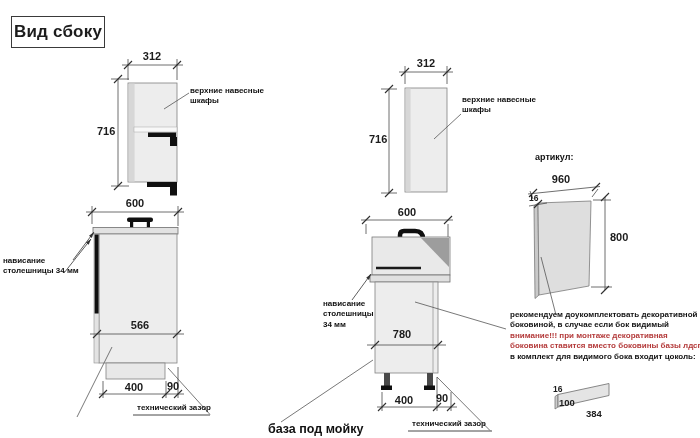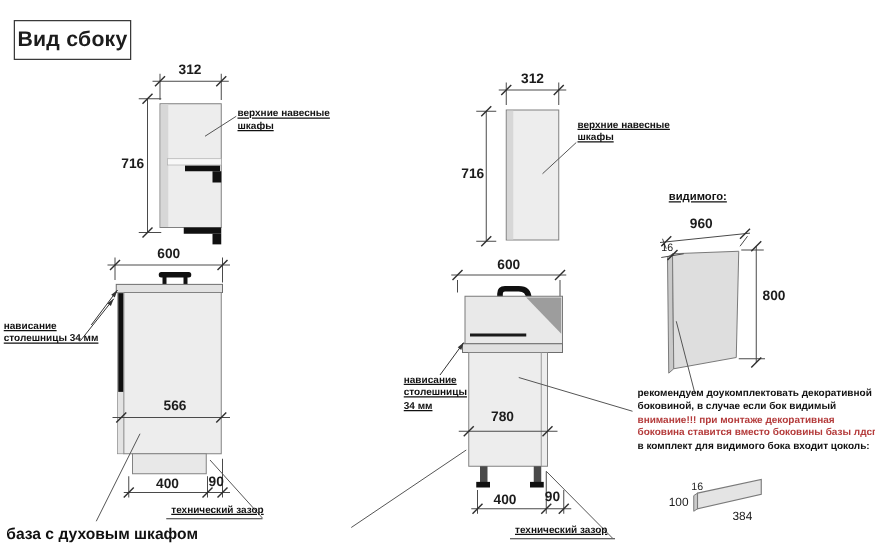--- a/index.html
+++ b/index.html
@@ -9,23 +9,23 @@
   }
   .canvas svg{position:absolute;left:0;top:0;}
   .abs{position:absolute;}
   .titlebox{
     left:11px;top:16px;width:92px;height:30px;border:1.6px solid #3a3a3a;
     display:flex;align-items:center;justify-content:center;
     font-size:17px;font-weight:bold;letter-spacing:.2px;background:#fff;
   }
   .dim{font-size:11px;font-weight:bold;color:#1c1c1c;white-space:nowrap;}
   .ctr{transform:translateX(-50%);}
-  .lbl{font-size:8px;font-weight:bold;line-height:1.3;color:#111;text-decoration:underline;}
+  .lbl{font-size:8px;font-weight:bold;line-height:1.3;color:#111;}
   .cap{font-size:12.5px;font-weight:bold;color:#111;white-space:nowrap;}
-  .small-dim{font-size:8.5px;font-weight:normal;}
+  .small-dim{font-size:8.5px;font-weight:bold;}
   .note-line{font-size:8px;font-weight:bold;line-height:10.4px;white-space:nowrap;color:#111;}
   .warn{color:#b43b3b;}
 </style>
 </head>
 <body>
 
 <div class="canvas">
 
   <svg width="700" height="438" viewBox="0 0 700 438">
     <g stroke="#4a4a4a" stroke-width="0.8" fill="none">
@@ -193,42 +193,42 @@
 
   <div class="abs dim ctr" style="left:152px;top:50px;">312</div>
   <div class="abs dim" style="left:97px;top:125px;">716</div>
   <div class="abs lbl" style="left:190px;top:86px;width:74px;">верхние навесные шкафы</div>
   <div class="abs dim ctr" style="left:135px;top:197px;">600</div>
   <div class="abs lbl" style="left:3px;top:256px;width:82px;">нависание столешницы 34 мм</div>
   <div class="abs dim ctr" style="left:140px;top:319px;">566</div>
   <div class="abs dim ctr" style="left:134px;top:381px;">400</div>
   <div class="abs dim ctr" style="left:173px;top:380px;">90</div>
   <div class="abs lbl" style="left:137px;top:403px;">технический зазор</div>
-  <div class="abs cap" style="left:5px;top:420px;">база с духовым шкафом</div>
 
   <div class="abs dim ctr" style="left:426px;top:57px;">312</div>
   <div class="abs dim" style="left:369px;top:133px;">716</div>
   <div class="abs lbl" style="left:462px;top:95px;width:74px;">верхние навесные шкафы</div>
   <div class="abs dim ctr" style="left:407px;top:206px;">600</div>
   <div class="abs lbl" style="left:323px;top:299px;width:54px;">нависание столешницы 34 мм</div>
   <div class="abs dim ctr" style="left:402px;top:328px;">780</div>
   <div class="abs dim ctr" style="left:404px;top:394px;">400</div>
   <div class="abs dim ctr" style="left:442px;top:392px;">90</div>
   <div class="abs lbl" style="left:412px;top:419px;">технический зазор</div>
-
-  <div class="abs lbl" style="left:535px;top:152px;font-size:9px;">видимого:</div>
+  <div class="abs cap" style="left:268px;top:422px;">база под мойку</div>
+
+  <div class="abs lbl" style="left:535px;top:152px;font-size:9px;">артикул:</div>
   <div class="abs dim ctr" style="left:561px;top:173px;">960</div>
   <div class="abs small-dim" style="left:529px;top:193px;">16</div>
   <div class="abs dim" style="left:610px;top:231px;">800</div>
 
   <div class="abs" style="left:510px;top:310px;">
     <div class="note-line">рекомендуем доукомплектовать декоративной</div>
     <div class="note-line">боковиной, в случае если бок видимый</div>
     <div class="note-line warn">внимание!!! при монтаже декоративная</div>
     <div class="note-line warn">боковина ставится вместо боковины базы лдсп</div>
     <div class="note-line">в комплект для видимого бока входит цоколь:</div>
   </div>
 
   <div class="abs small-dim" style="left:553px;top:384px;">16</div>
-  <div class="abs small-dim" style="left:535px;top:397px;font-size:9.5px;">100</div>
+  <div class="abs small-dim" style="left:559px;top:397px;font-size:9.5px;">100</div>
   <div class="abs small-dim" style="left:586px;top:408px;font-size:9.5px;">384</div>
 
 </div>
 
 </body></html>

